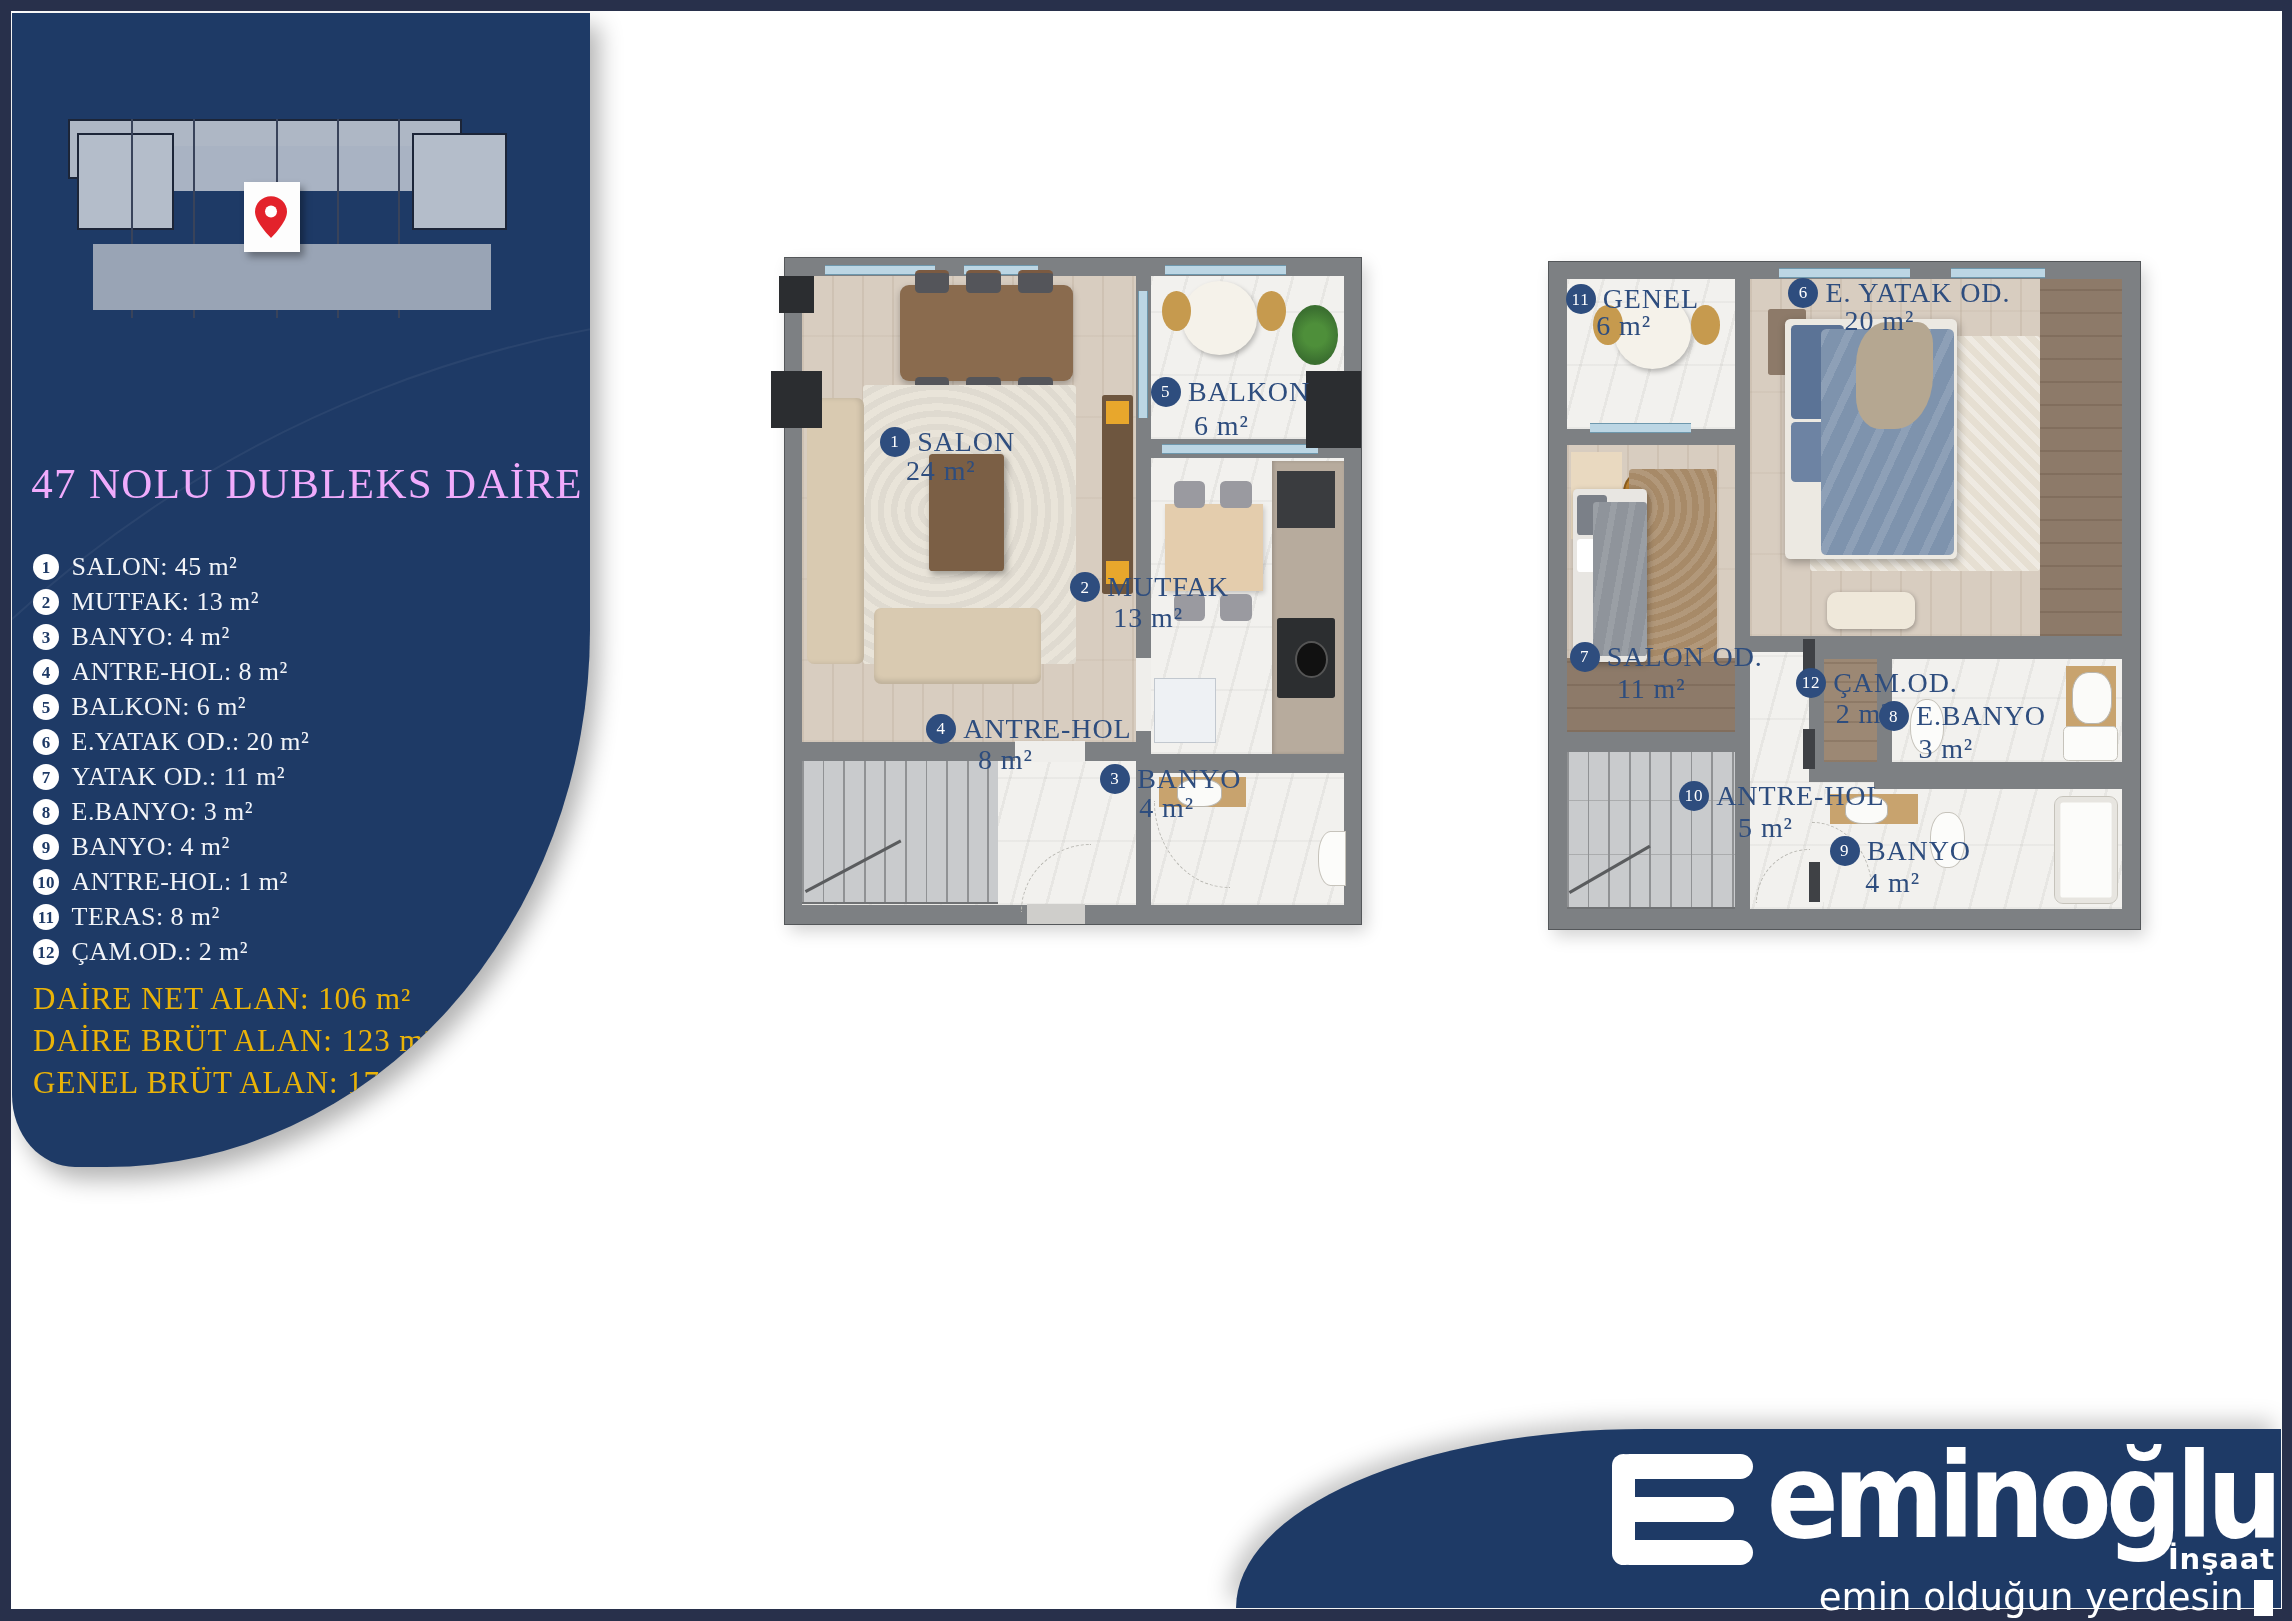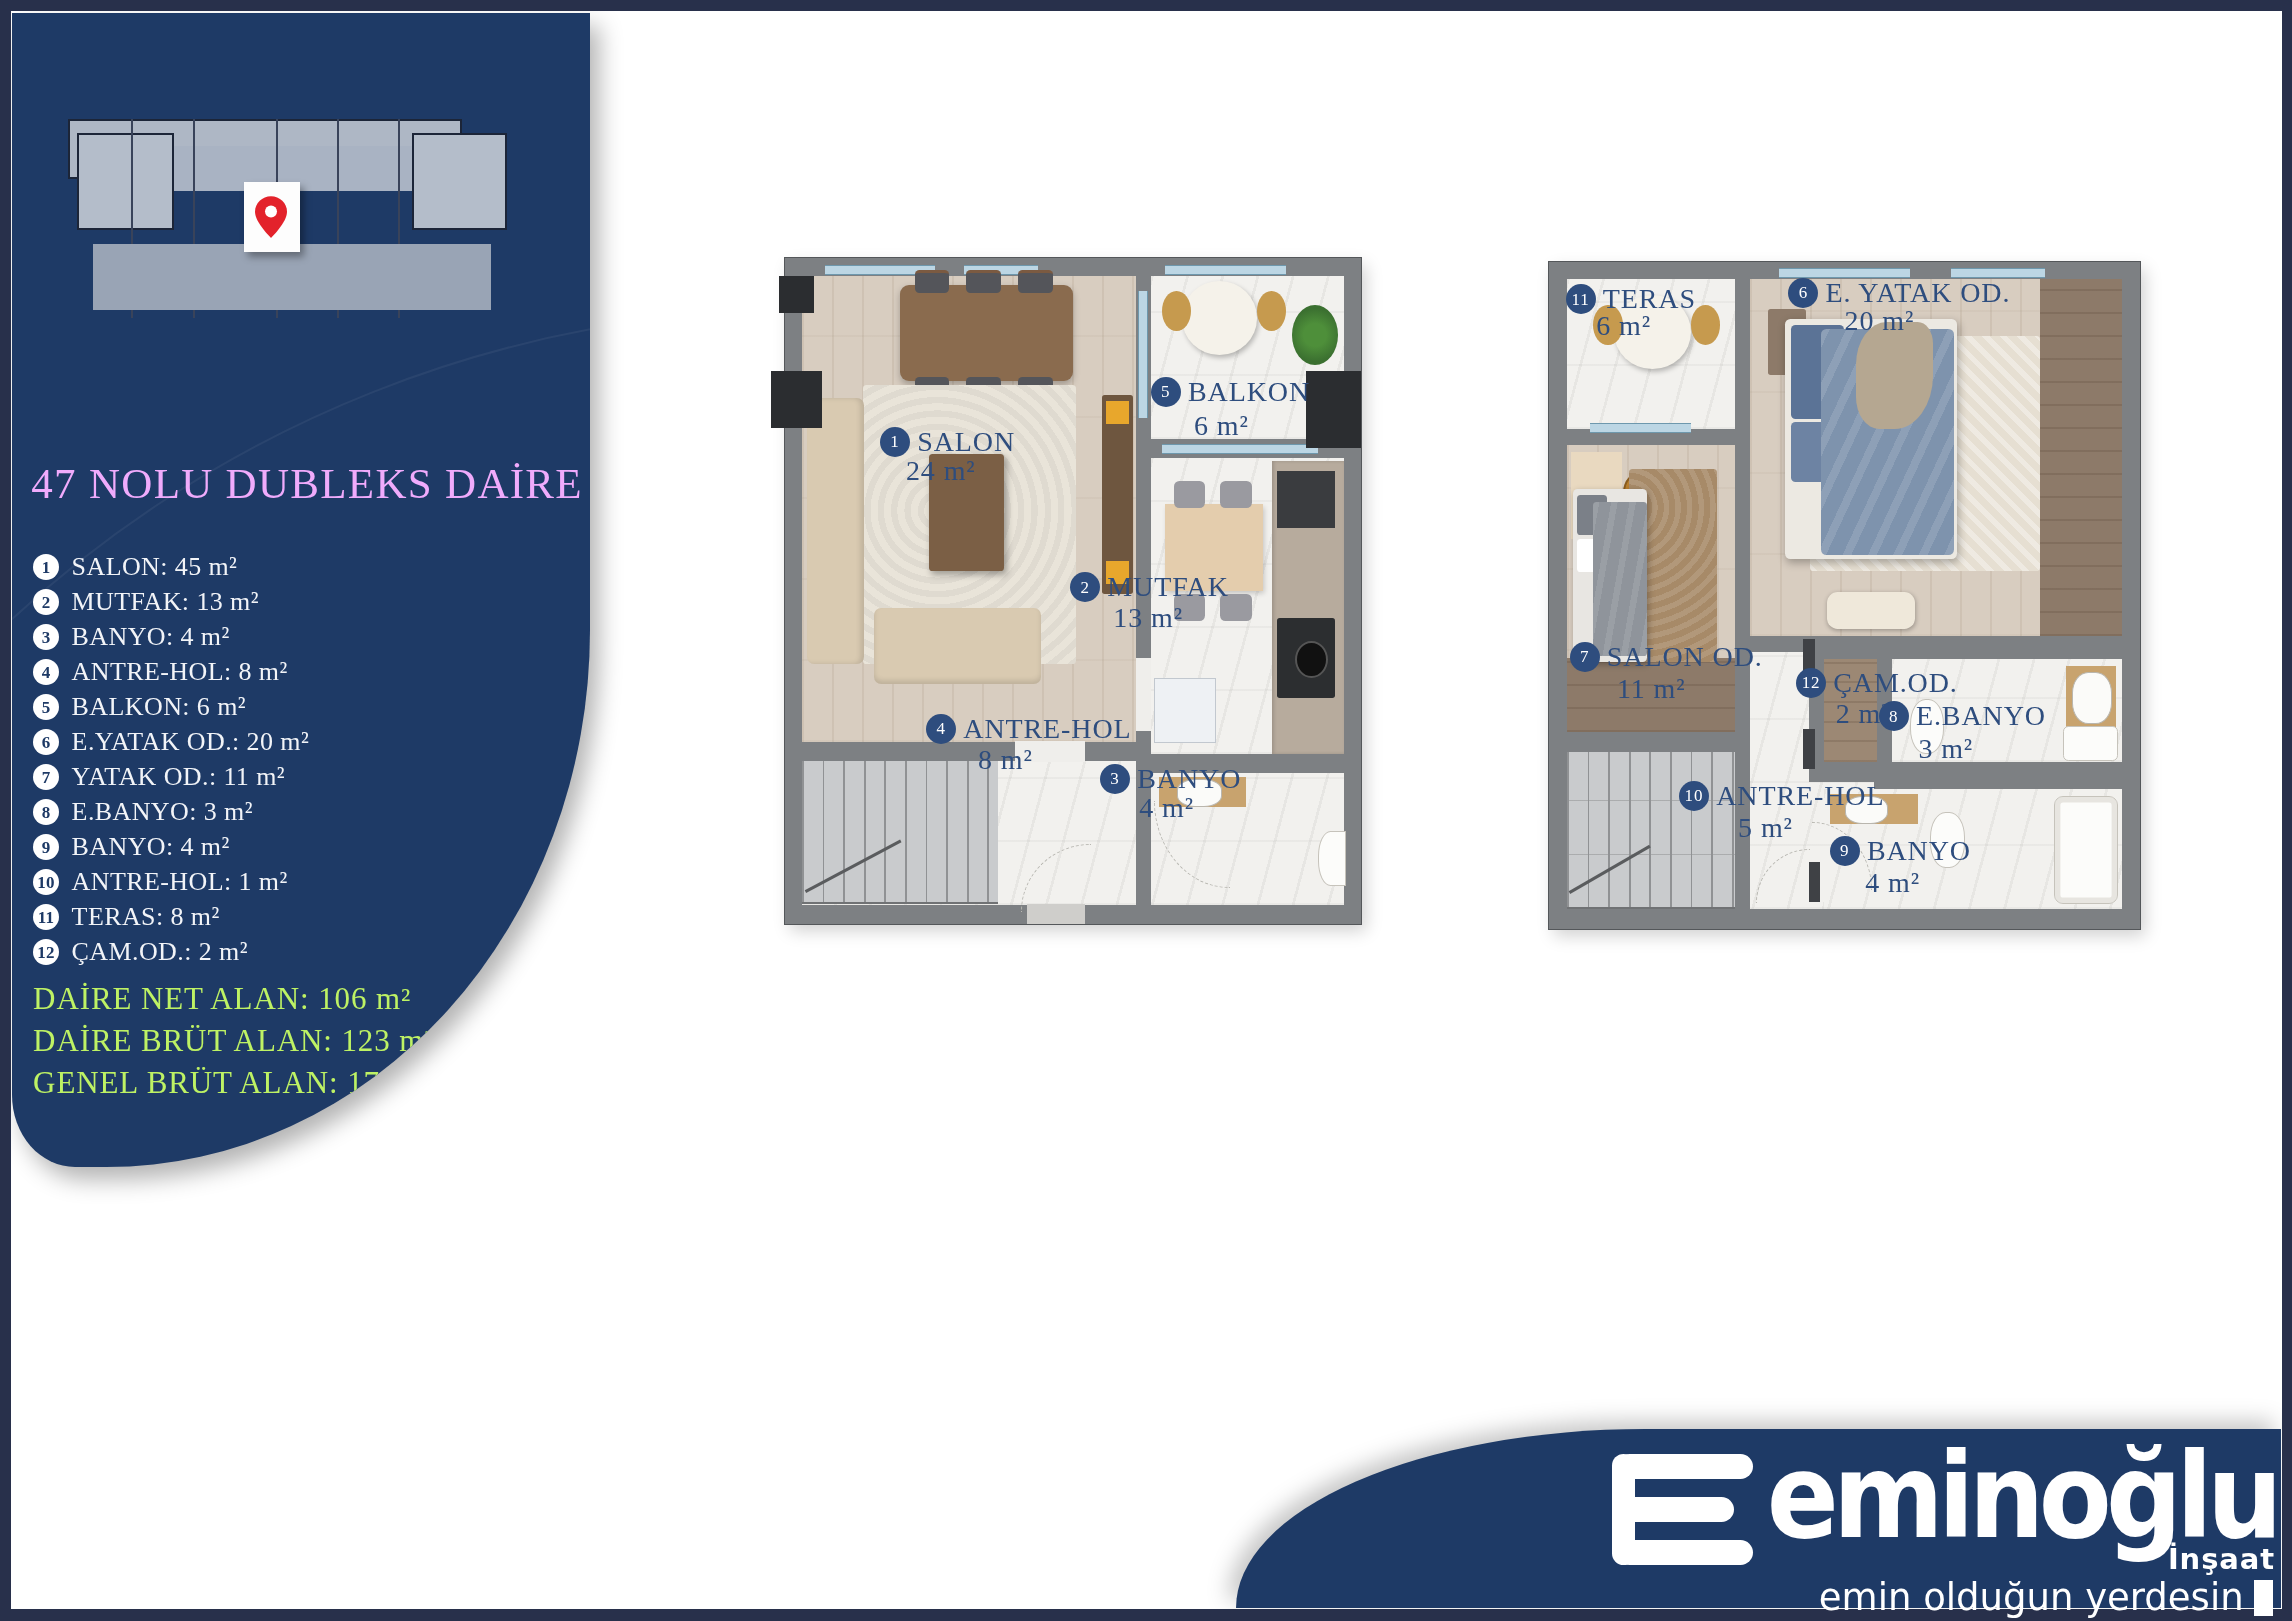--- a/index.html
+++ b/index.html
@@ -23,21 +23,21 @@
   .sp-unit{position:absolute;left:176px;top:63px;width:56px;height:70px;background:#fdfdfd;
            box-shadow:3.6px 5.4px 7.2px rgba(0,0,0,.35);z-index:3;}
   .pin{position:absolute;left:187px;top:77px;width:32px;height:42px;z-index:4;}
   .side-title{position:absolute;left:19.7px;top:446px;width:546px;color:#f0abfc;font-size:43px;
            letter-spacing:1.3px;white-space:nowrap;font-weight:400;}
   .room-list{position:absolute;left:21.5px;top:537px;list-style:none;margin:0;padding:0;}
   .room-list li{display:flex;align-items:center;height:35px;color:#f2f4f8;font-size:26px;letter-spacing:0.4px;}
   .numcirc{display:inline-flex;align-items:center;justify-content:center;flex:0 0 auto;
            width:26px;height:26px;border-radius:50%;background:#ffffff;color:#1e3a66;
            font-size:17px;font-weight:bold;margin-right:12.5px;line-height:1;}
-  .totals{position:absolute;left:21.5px;top:965px;color:#bef264;font-size:31px;letter-spacing:0.9px;}
+  .totals{position:absolute;left:21.5px;top:965px;color:#eab308;font-size:31px;letter-spacing:0.9px;}
   .totals div{height:42px;line-height:42px;white-space:nowrap;}
 
   
   .plan{position:absolute;background:#7d8083;z-index:1;box-shadow:5.4px 7.2px 16px rgba(0,0,0,.18);
         outline:1.8px solid #54575a;}
   .plan1{left:785px;top:258px;width:576px;height:666px;}
   .plan2{left:1549px;top:262px;width:591px;height:667px;}
   .room{position:absolute;}
   .wood{background:#d8cdc0;
         background-image:repeating-linear-gradient(90deg,rgba(120,95,70,.10) 0 1.8px,transparent 1.8px 30px),
@@ -320,21 +320,21 @@
     <div class="furn" style="left:85.5%;top:80%;width:10.5%;height:16%;background:#fcfcfa;border:1.8px solid #c6c3bb;border-radius:9px;box-shadow:inset 0 0 0 5.4px #e7e5e0;"></div>
     <div class="arc" style="left:44.5%;top:84%;width:10%;height:10%;border-radius:0 100% 0 0;border-bottom:none;border-left:none;"></div>
     <div class="arc" style="left:35%;top:88%;width:9%;height:8%;border-radius:100% 0 0 0;border-bottom:none;border-right:none;"></div>
 
     <div class="stairs stairs2" style="left:3%;top:73.5%;width:28.5%;height:23.5%;">
       <div class="diag" style="left:2%;bottom:10%;transform:rotate(-30deg);"></div>
     </div>
 
     <div class="plabel" style="left:2.8%;top:3.2%;">
         <span class="pcirc">11</span>
-        <span>TERAS</span>
+        <span>GENEL</span>
       </div>
     <div class="parea" style="left:8%;top:7.2%;">6 m²</div>
     <div class="plabel" style="left:40.5%;top:2.2%;">
         <span class="pcirc">6</span>
         <span>E. YATAK OD.</span>
       </div>
     <div class="parea" style="left:50%;top:6.4%;">20 m²</div>
     <div class="plabel" style="left:3.5%;top:56.8%;">
         <span class="pcirc">7</span>
         <span>SALON OD.</span>

